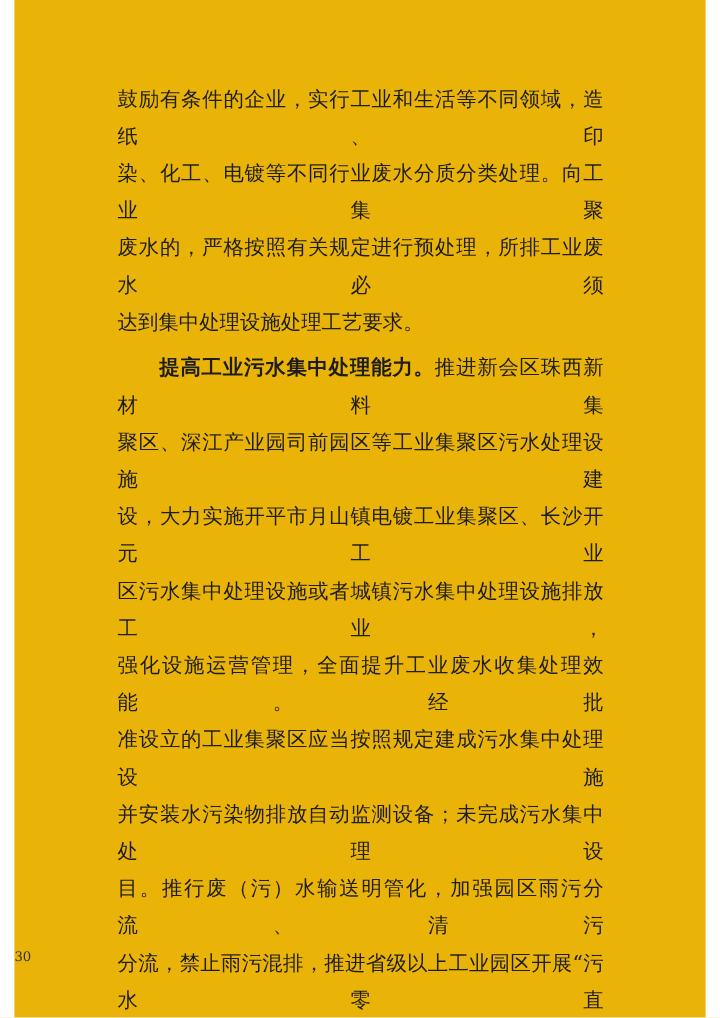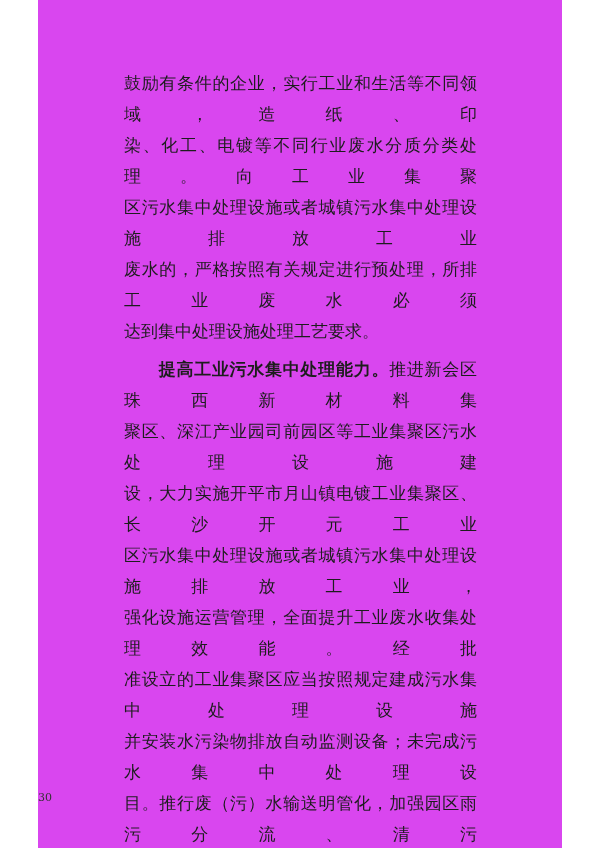--- a/index.html
+++ b/index.html
@@ -2,24 +2,24 @@
 <html lang="zh"><head>
 <meta charset="utf-8">
 <style>
   html, body {
     margin: 0;
     padding: 0;
     background: #ffffff;
   }
   .page {
     position: relative;
-    width: 524px;
+    width: 576px;
     height: 848px;
     margin: 0 auto;
-    background: #d946ef;
+    background: #eab308;
     color: #1d1d1d;
     font-family: "DejaVu Serif", "Liberation Serif", serif;
     box-sizing: border-box;
     padding: 68px 85px 0 86px;
     overflow: hidden;
   }
   .line {
     margin: 0;
     font-size: 17px;
     line-height: 31px;
@@ -50,21 +50,20 @@
   }
 </style>
 </head>
 <body>
 
 <div class="page">
 
   <div>
     <p class="line">鼓励有条件的企业，实行工业和生活等不同领域，造纸、印</p>
     <p class="line">染、化工、电镀等不同行业废水分质分类处理。向工业集聚</p>
-    <p class="line">区污水集中处理设施或者城镇污水集中处理设施排放工业</p>
     <p class="line">废水的，严格按照有关规定进行预处理，所排工业废水必须</p>
     <p class="line last">达到集中处理设施处理工艺要求。</p>
   </div>
 
   <div class="para2">
     <p class="line"><span class="indent"></span><span class="lead">提高工业污水集中处理能力。</span><span>推进新会区珠西新材料集</span></p>
     <p class="line">聚区、深江产业园司前园区等工业集聚区污水处理设施建</p>
     <p class="line">设，大力实施开平市月山镇电镀工业集聚区、长沙开元工业</p>
     <p class="line">区污水集中处理设施或者城镇污水集中处理设施排放工业，</p>
     <p class="line">强化设施运营管理，全面提升工业废水收集处理效能。经批</p>

